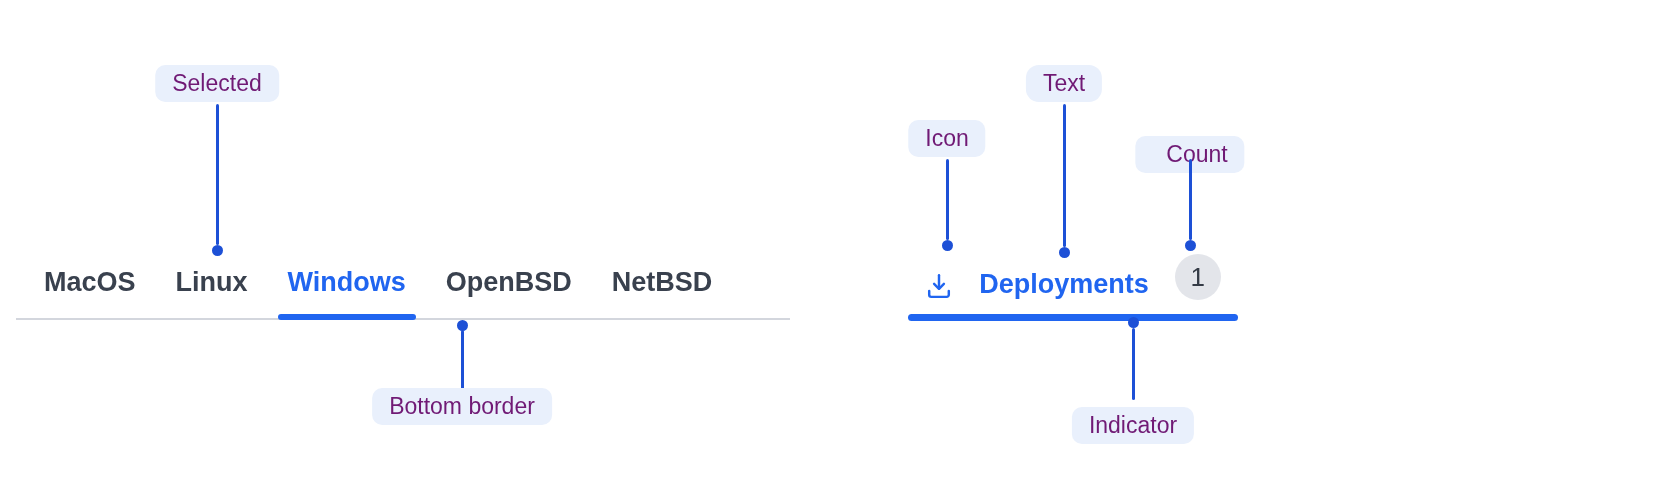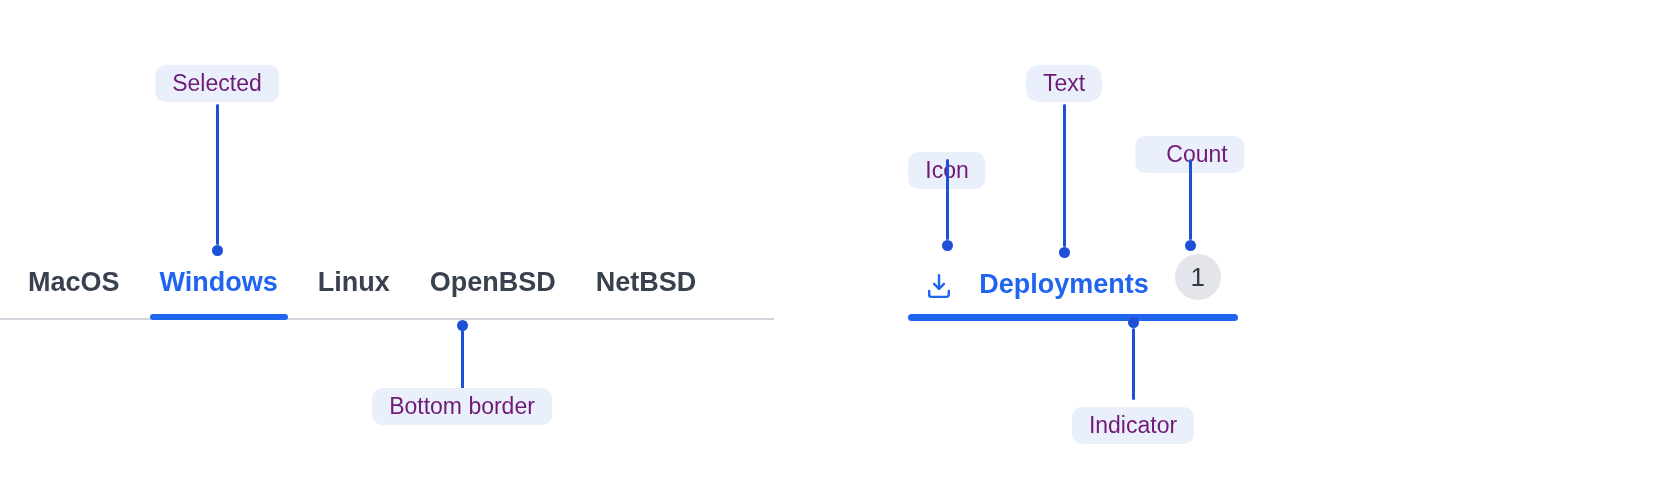--- a/index.html
+++ b/index.html
@@ -39,21 +39,21 @@
     position: absolute;
     width: 11px;
     height: 11px;
     border-radius: 50%;
     background: #1d50d6;
   }
 
   
   .tabbar {
     position: absolute;
-    left: 0;
+    left: 16px;
     top: 266px;
     width: 774px;
     display: flex;
     padding-left: 8px;
     box-sizing: border-box;
     border-bottom: 2px solid #d3d6dd;
   }
   .tab {
     position: relative;
     padding: 0 20px 19px 20px;
@@ -123,26 +123,26 @@
 </style>
 </head>
 <body>
 
 <div class="canvas">
 
   <div class="tabbar">
     <div class="tab">
       <span>MacOS</span>
     </div>
+    <div class="tab">
+      <span>Linux</span>
+    </div>
     <div class="tab selected">
       <span>Windows</span>
       <span class="tab-underline"></span>
-    </div>
-    <div class="tab">
-      <span>Linux</span>
     </div>
     <div class="tab">
       <span>OpenBSD</span>
     </div>
     <div class="tab">
       <span>NetBSD</span>
     </div>
   </div>
 
   <div class="ann-pill" style="left:217px; top:65px;">Selected</div>
@@ -159,21 +159,21 @@
         <path d="M8 1.8 V9.4"></path>
         <path d="M5.2 6.8 L8 9.6 L10.8 6.8"></path>
         <path d="M2.4 10.8 v2.2 a1.2 1.2 0 0 0 1.2 1.2 h8.8 a1.2 1.2 0 0 0 1.2 -1.2 v-2.2"></path>
       </svg>
     </span>
     <span>Deployments</span>
     <span class="count-badge">1</span>
   </div>
   <div class="indicator-bar"></div>
 
-  <div class="ann-pill" style="left:947px; top:120px;margin-top:32px;">Icon</div>
+  <div class="ann-pill" style="left:947px; top:120px;">Icon</div>
   <div class="ann-line" style="left:945.5px; top:159px; height:81px;"></div>
   <div class="ann-dot" style="left:941.5px; top:239.5px;"></div>
 
   <div class="ann-pill" style="left:1064px; top:65px;border-radius:13px;">Text</div>
   <div class="ann-line" style="left:1062.5px; top:104px; height:143px;"></div>
   <div class="ann-dot" style="left:1058.5px; top:246.5px;"></div>
 
   <div class="ann-pill" style="left:1190px; top:136px;padding-left:31px;">Count</div>
   <div class="ann-line" style="left:1188.5px; top:159px; height:81px;"></div>
   <div class="ann-dot" style="left:1184.5px; top:239.5px;"></div>

